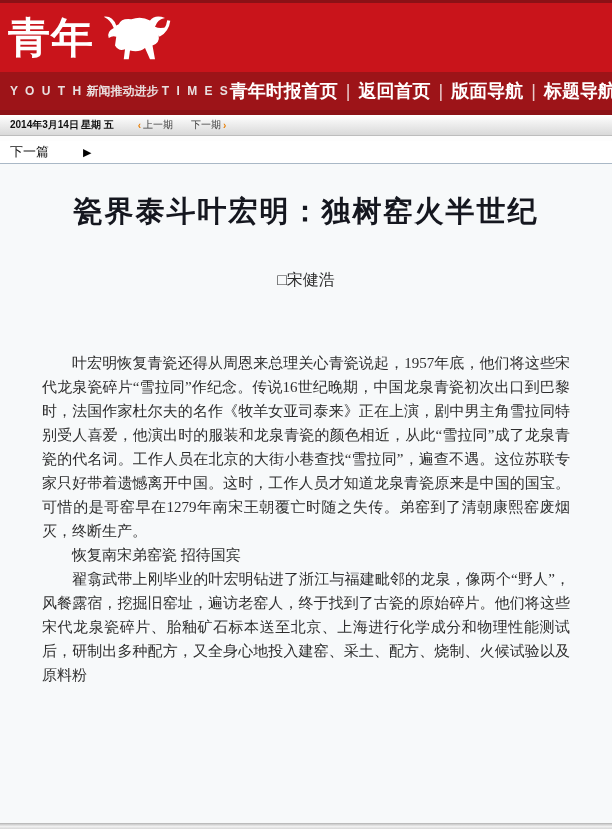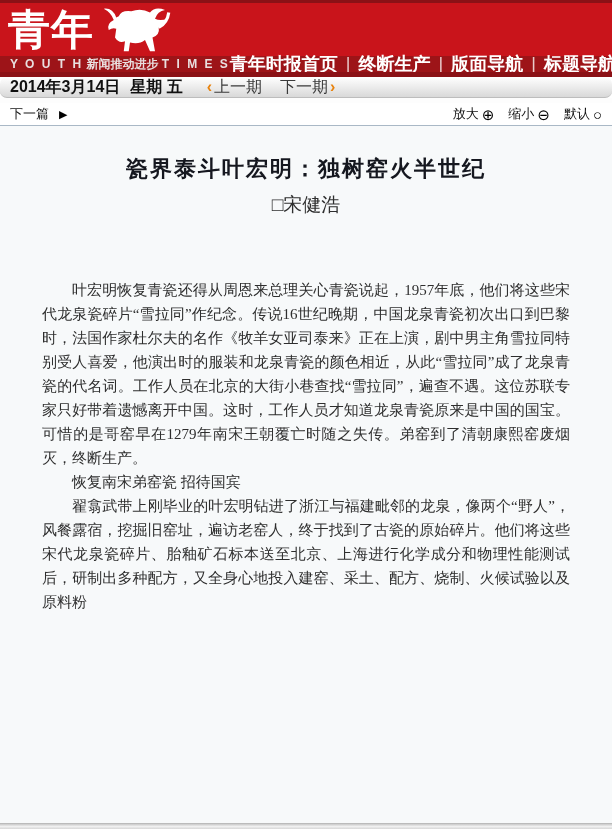--- a/index.html
+++ b/index.html
@@ -2,63 +2,63 @@
 <html><head>
 <meta charset="utf-8">
 <style>
   * { margin:0; padding:0; box-sizing:border-box; }
   html,body { width:612px; height:829px; overflow:hidden; background:#fff;
               font-family:"Liberation Sans", sans-serif; }
   .page { position:relative; width:612px; height:829px; display:flex; flex-direction:column; }
 
   
   .top-edge { height:3px; background:#8b1116; }
-  .masthead { height:53px; background:#c9141b; display:flex; align-items:center; padding-left:8px; }
+  .masthead { height:69px; background:#c9141b; display:flex; align-items:center; padding-left:8px; }
   .logo { display:flex; align-items:center; cursor:pointer; }
   .logo-text { color:#fff; font-size:42px; font-weight:900; letter-spacing:1px;
                font-family:"Liberation Sans", sans-serif; line-height:1; }
   .bull { width:78px; height:50px; margin:0 2px; }
 
-  .tagline-bar { height:16px; background:#9d1418; display:flex; align-items:center;
+  .tagline-bar { height:38px; background:#9d1418; display:flex; align-items:center;
                  justify-content:space-between; padding:0 10px; }
   .tagline-left { color:#e9dfdf; font-size:12px; font-weight:bold; white-space:nowrap; }
   .tagline-left .en { letter-spacing:2px; }
   .nav-links { display:flex; align-items:center; color:#fff; font-size:18px; font-weight:bold; }
   .nav-link { cursor:pointer; white-space:nowrap; }
   .nav-sep { margin:0 8px; color:#e9caca; font-weight:normal; }
   .maroon-line { height:5px; background:#8b1116; }
 
   
   .date-bar { height:21px; background:linear-gradient(#ffffff,#d9d9d9);
               border-bottom:1px solid #bdbdbd; display:flex; align-items:center;
-              padding:0 10px; font-size:16px;border-radius:7px; }
+              padding:0 10px; font-size:10px; }
   .date-text { font-weight:bold; color:#111; }
-  .weekday { font-weight:bold; color:#111; margin-left:10px; }
+  .weekday { font-weight:bold; color:#111; margin-left:2px; }
   .issue-nav { margin-left:22px; display:flex; align-items:center; color:#3a3a3a; }
   .issue-arrow { color:#e8820c; font-weight:bold; margin:0 2px; }
   .issue-link { cursor:pointer; }
   .issue-link + .issue-link-gap { width:18px; }
 
   .gap-white { height:5px; background:#fdfdfd; }
 
   
   .toolbar { height:23px; background:#fff; border-bottom:1px solid #a9b8c6;
              display:flex; align-items:center; justify-content:space-between;
              padding:0 10px; font-size:13px; color:#111; }
-  .tb-left { display:flex; align-items:center; cursor:pointer; }
+  .tb-left { display:flex; align-items:center; cursor:pointer;gap:24px; }
   .tb-next-arrow { margin-left:10px; font-size:11px; color:#000; }
   .tb-right { display:flex; align-items:center; }
   .tb-ctrl { display:flex; align-items:center; margin-left:14px; cursor:pointer; }
   .tb-ico { font-size:15px; margin-left:3px; color:#000; line-height:1; }
 
   
   .content { flex:1; background:#f7f9fa; overflow:hidden; }
-  .art-title { margin-top:28px; text-align:center; font-size:22px; font-weight:bold;
+  .art-title { margin-top:28px; text-align:center; font-size:29px; font-weight:bold;
                color:#15171f; font-family:"Liberation Serif", serif; letter-spacing:2px; }
-  .art-author { margin-top:8px; text-align:center; font-size:19px; color:#2e2e2e;
+  .art-author { margin-top:38px; text-align:center; font-size:16px; color:#2e2e2e;
                 font-family:"Liberation Serif", serif; }
   .art-body { margin-top:60px; padding:0 42px; font-size:15px; line-height:24px;
               color:#2e2e2e; font-family:"Liberation Serif", serif; text-align:justify; }
   .art-body p { text-indent:2em; }
 
   
   .bottom-strip { position:absolute; left:0; bottom:0; width:612px; height:6px;
                   background:linear-gradient(#c9c9c9,#f0f0f0 50%,#d6d6d6);
                   border-top:1px solid #bbb; }
 </style>
@@ -81,21 +81,21 @@
 
   <div class="tagline-bar">
     <div class="tagline-left">
       <span class="en">Y O U T H</span>
       <span>新闻推动进步</span>
       <span class="en">T I M E S</span>
     </div>
     <div class="nav-links">
       <span class="nav-link">青年时报首页</span>
       <span class="nav-sep">|</span>
-      <span class="nav-link">终断生产</span>
+      <span class="nav-link">返回首页</span>
       <span class="nav-sep">|</span>
       <span class="nav-link">版面导航</span>
       <span class="nav-sep">|</span>
       <span class="nav-link">标题导航</span>
     </div>
   </div>
 
   <div class="maroon-line"></div>
 
   <div class="date-bar">
@@ -110,34 +110,20 @@
     </span>
   </div>
 
   <div class="gap-white"></div>
 
   <div class="toolbar">
     <div class="tb-left">
       <span>下一篇</span>
       <span class="tb-next-arrow">▶</span>
     </div>
-    <div class="tb-right">
-      <span class="tb-ctrl">
-        <span>放大</span>
-        <span class="tb-ico">⊕</span>
-      </span>
-      <span class="tb-ctrl">
-        <span>缩小</span>
-        <span class="tb-ico">⊖</span>
-      </span>
-      <span class="tb-ctrl">
-        <span>默认</span>
-        <span class="tb-ico">○</span>
-      </span>
-    </div>
   </div>
 
   <div class="content">
     <div class="art-title">瓷界泰斗叶宏明：独树窑火半世纪</div>
     <div class="art-author">□宋健浩</div>
     <div class="art-body">
       <p>叶宏明恢复青瓷还得从周恩来总理关心青瓷说起，1957年底，他们将这些宋代龙泉瓷碎片“雪拉同”作纪念。传说16世纪晚期，中国龙泉青瓷初次出口到巴黎时，法国作家杜尔夫的名作《牧羊女亚司泰来》正在上演，剧中男主角雪拉同特别受人喜爱，他演出时的服装和龙泉青瓷的颜色相近，从此“雪拉同”成了龙泉青瓷的代名词。工作人员在北京的大街小巷查找“雪拉同”，遍查不遇。这位苏联专家只好带着遗憾离开中国。这时，工作人员才知道龙泉青瓷原来是中国的国宝。可惜的是哥窑早在1279年南宋王朝覆亡时随之失传。弟窑到了清朝康熙窑废烟灭，终断生产。</p>
       <p>恢复南宋弟窑瓷 招待国宾</p>
       <p>翟翕武带上刚毕业的叶宏明钻进了浙江与福建毗邻的龙泉，像两个“野人”，风餐露宿，挖掘旧窑址，遍访老窑人，终于找到了古瓷的原始碎片。他们将这些宋代龙泉瓷碎片、胎釉矿石标本送至北京、上海进行化学成分和物理性能测试后，研制出多种配方，又全身心地投入建窑、采土、配方、烧制、火候试验以及原料粉</p>
     </div>

